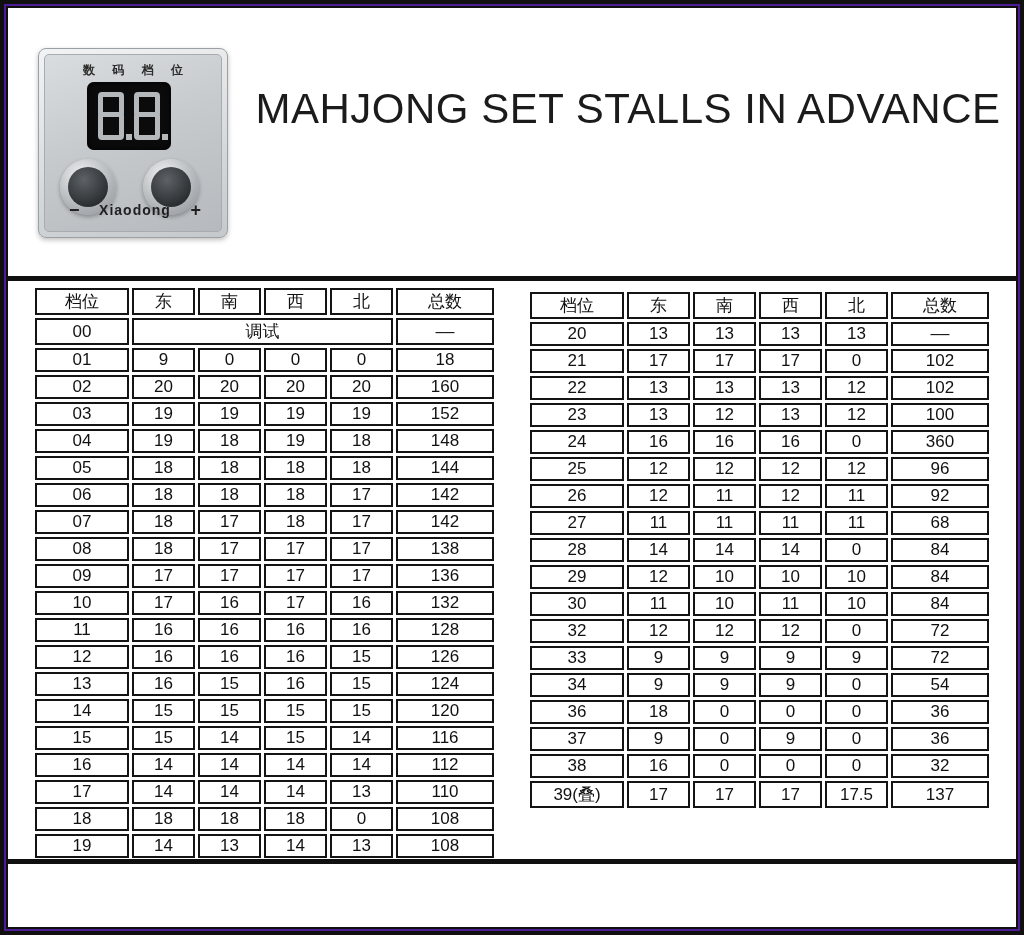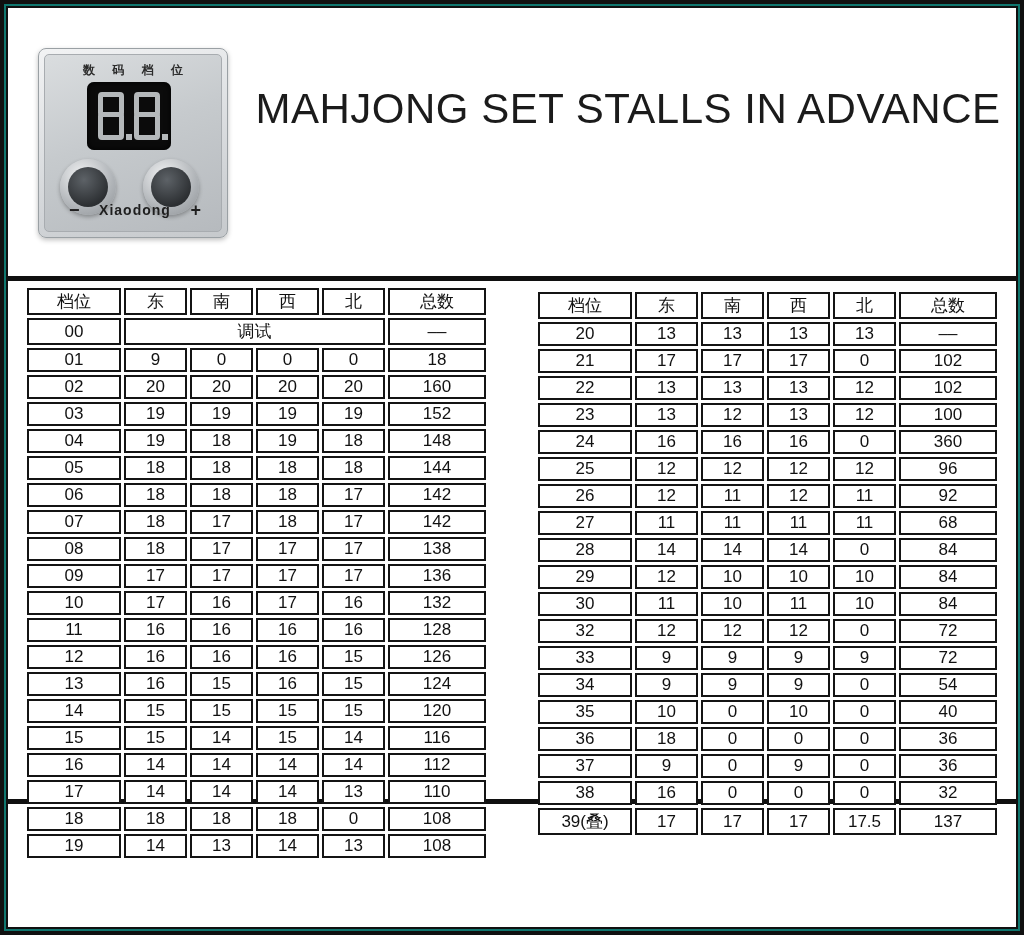--- a/index.html
+++ b/index.html
@@ -1,20 +1,20 @@
 <!DOCTYPE html>
 <html><head>
 <meta charset="utf-8">
 <style>
   html, body { margin: 0; padding: 0; background: #ffffff; }
   * { box-sizing: border-box; }
 
   .page {
     width: 1024px; height: 935px;
-    background: #0f766e;
+    background: #4c1d95;
     border: 4px solid #101010;
     font-family: "Liberation Sans", "DejaVu Sans", sans-serif;
     color: #111;
   }
   .frame {
     margin: 2px;
     border: 2px solid #101010;
     width: 1012px; height: 923px;
     overflow: hidden;
     background: #ffffff;
@@ -90,24 +90,24 @@
   .main-title {
     position: absolute; left: 238px; right: 6px; top: 74px;
     text-align: center;
     font-size: 42px; line-height: 53px;
     font-weight: 500; letter-spacing: 0.5px;
     color: #1b1b1b;
   }
 
   
   .table-section {
-    height: 528px;
+    height: 588px;
     border-top: 5px solid #101010;
     border-bottom: 5px solid #101010;
-    padding: 4px 16px;
+    padding: 4px 24px;
     display: flex; justify-content: space-between; align-items: flex-start;
     background: #ffffff;
   }
   table.stall-table {
     border-collapse: separate;
     border-spacing: 3px;
     table-layout: fixed;
   }
   table.stall-table.right { margin-top: 4px; }
   .stall-table th, .stall-table td {
@@ -468,28 +468,20 @@
             </tr>
             <tr>
               <td>34</td>
               <td>9</td>
               <td>9</td>
               <td>9</td>
               <td>0</td>
               <td>54</td>
             </tr>
             <tr>
-              <td>35</td>
-              <td>10</td>
-              <td>0</td>
-              <td>10</td>
-              <td>0</td>
-              <td>40</td>
-            </tr>
-            <tr>
               <td>36</td>
               <td>18</td>
               <td>0</td>
               <td>0</td>
               <td>0</td>
               <td>36</td>
             </tr>
             <tr>
               <td>37</td>
               <td>9</td>

